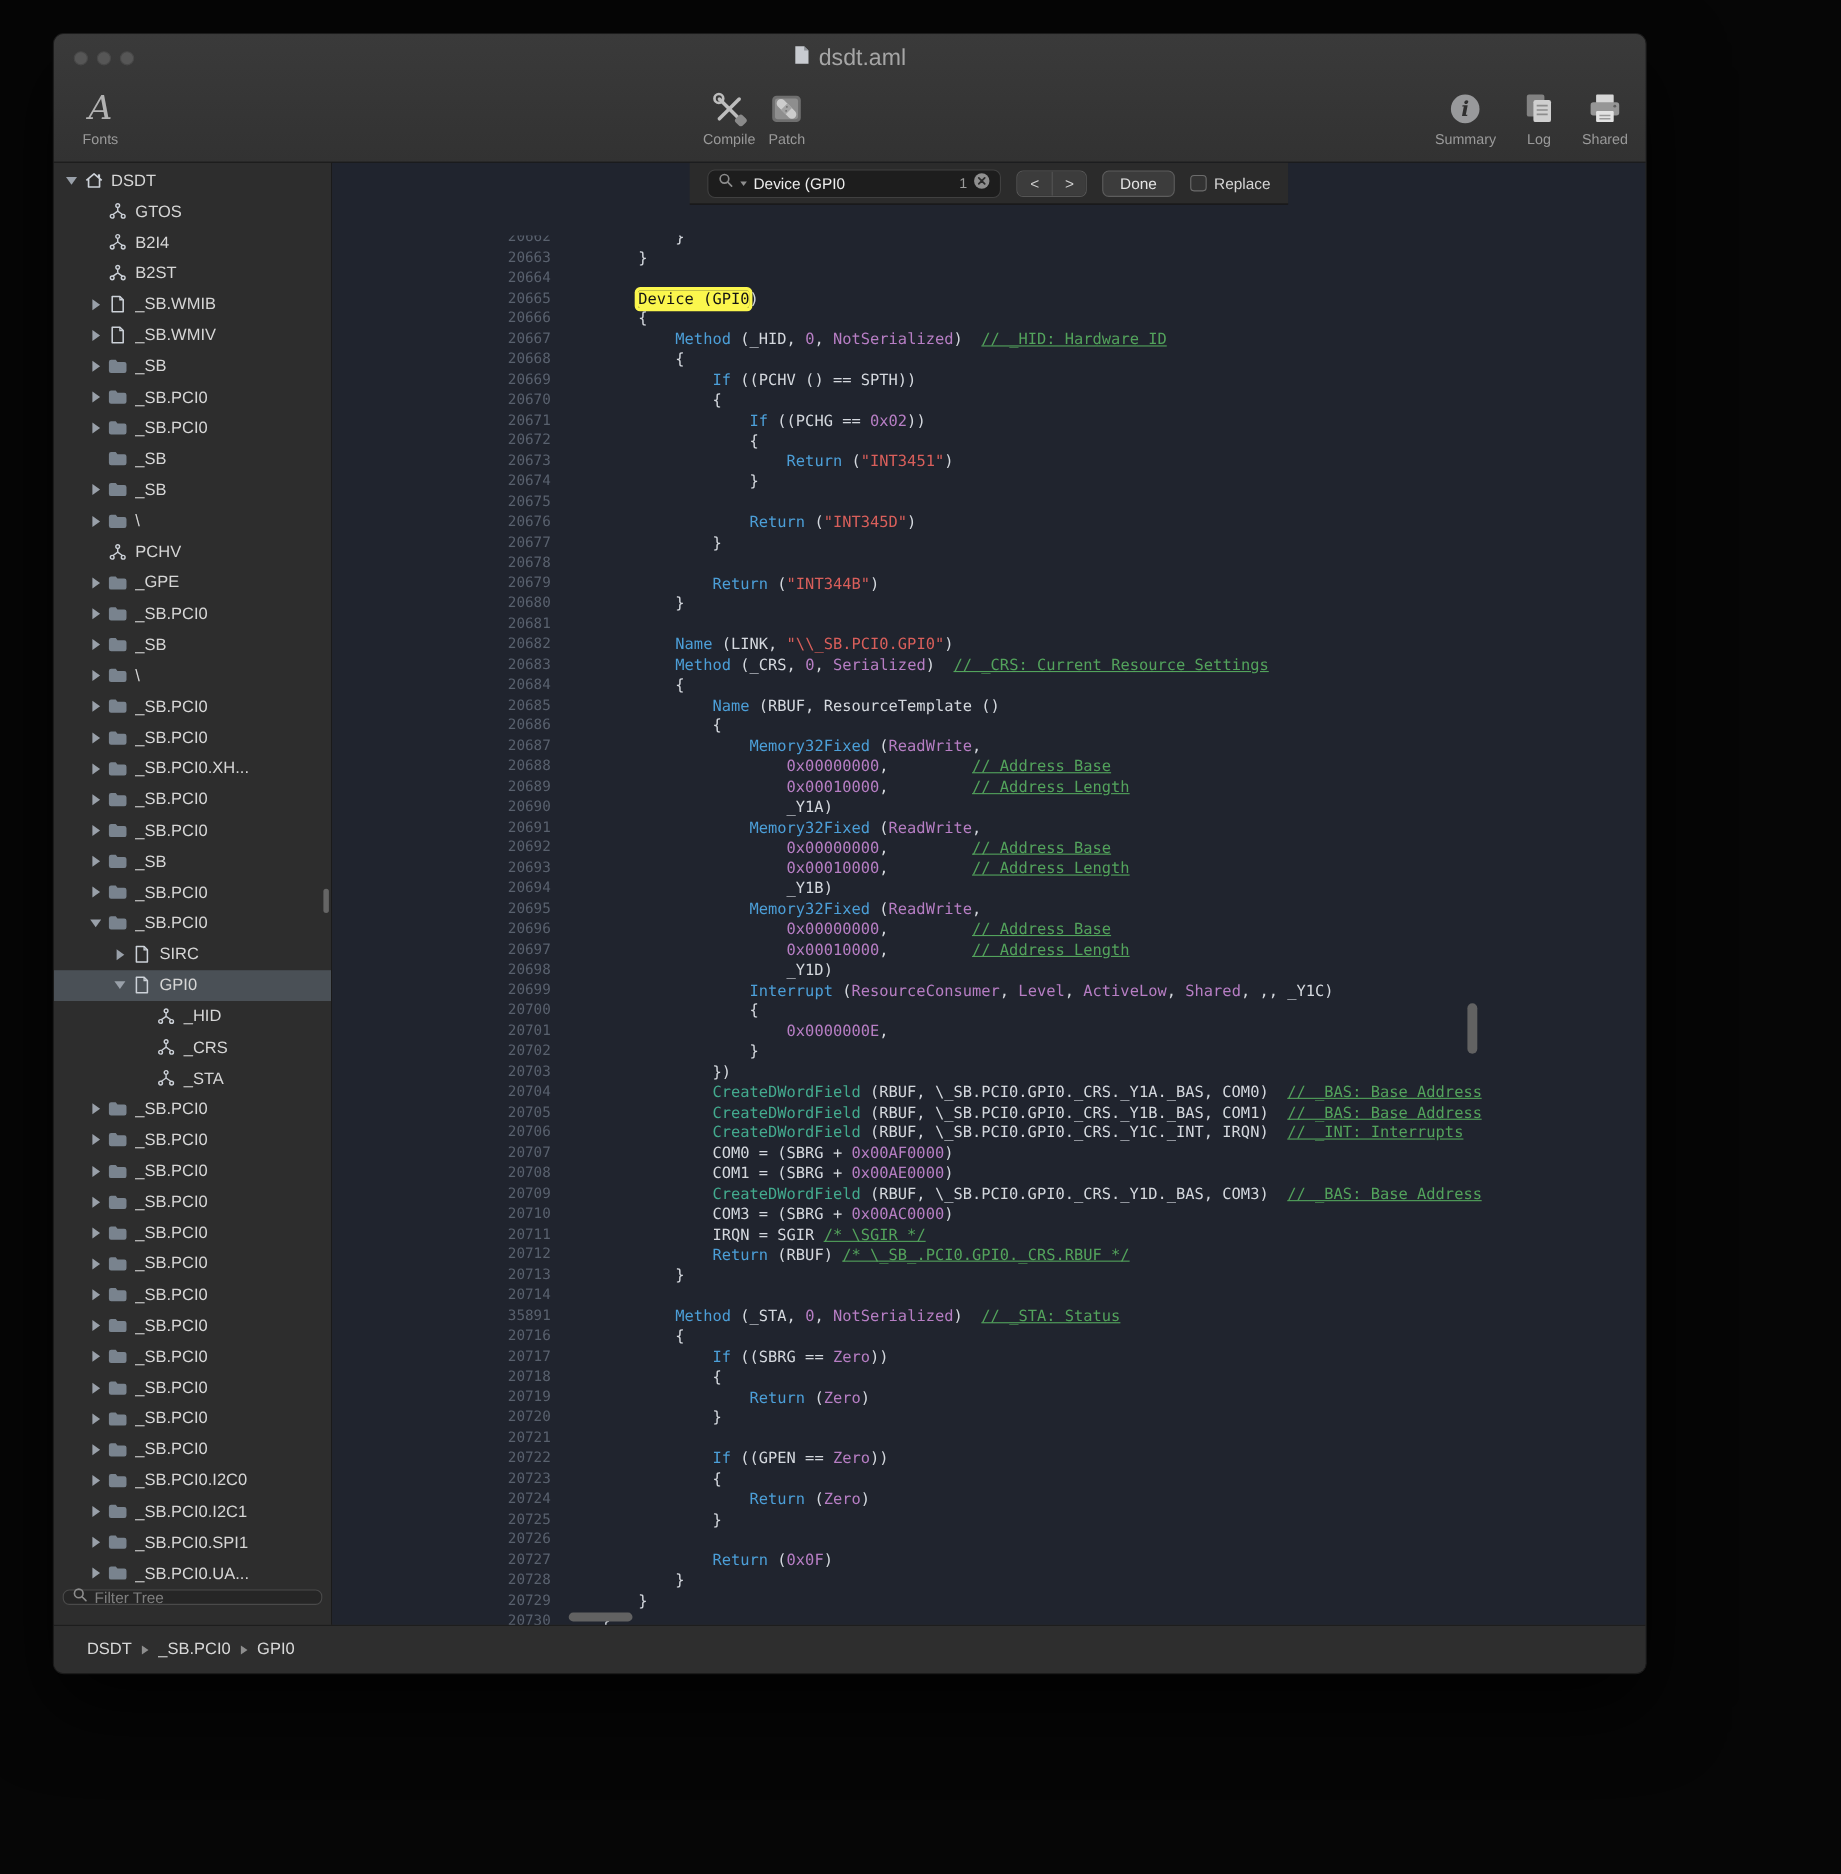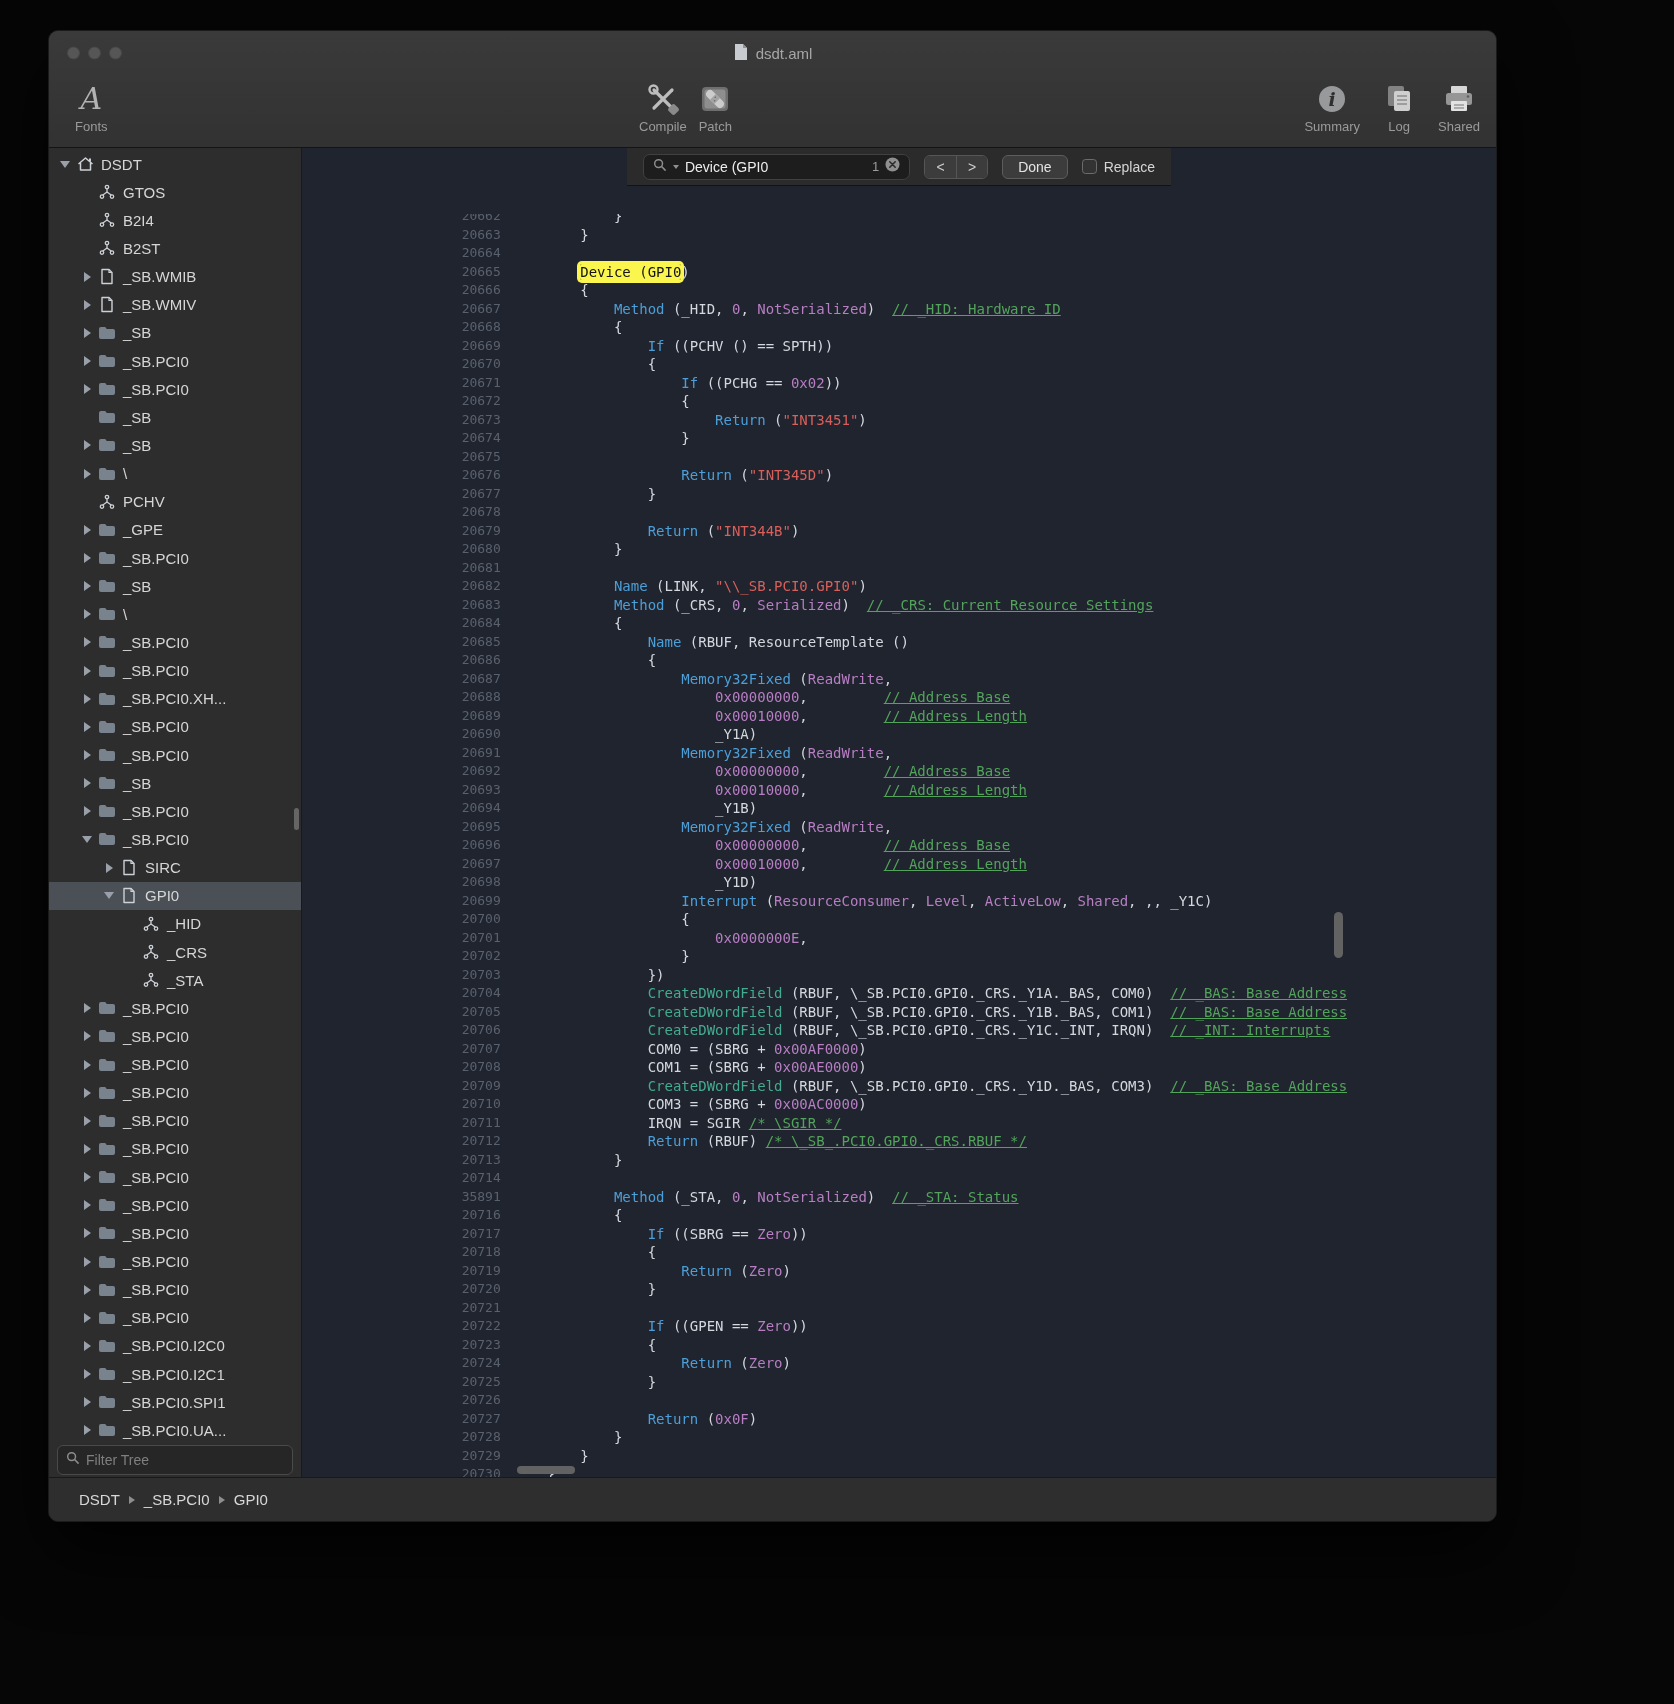--- a/index.html
+++ b/index.html
@@ -10,42 +10,42 @@
   html,body{width:1674px; height:1704px; background:#060606; overflow:hidden;
     font-family:"Liberation Sans", sans-serif; -webkit-font-smoothing:antialiased;}
   .window{position:absolute; left:48px; top:30px; width:1449px; height:1492px;
     background:#2e2e2e; border:1px solid #1b1b1b; border-radius:10px; overflow:hidden;
     box-shadow:0 30px 70px rgba(0,0,0,.75); display:flex; flex-direction:column;}
   
   .header{flex:none; background:linear-gradient(#3a3a3a,#323232); border-bottom:1px solid #141414;}
   .titlebar{height:44px; position:relative; display:flex; align-items:center; justify-content:center;}
   .traffic{position:absolute; left:18px; top:50%; transform:translateY(-50%); display:flex; gap:8px;}
   .tl{width:13px; height:13px; border-radius:50%; background:#565656; border:1px solid #484848;}
-  .title{display:flex; align-items:center; gap:7px; color:#a6a6a6; font-size:15px;}
+  .title{display:flex; align-items:center; gap:7px; color:#a6a6a6; font-size:21px;}
   .toolbar{height:72px; position:relative;}
   .tb-item{display:flex; flex-direction:column; align-items:center; gap:2px; color:#9a9a9a; font-size:13px; cursor:default;}
   .tb-ic{height:36px; display:flex; align-items:center; justify-content:center;}
   .fonts-glyph{font-family:"DejaVu Serif", serif; font-style:italic; font-size:30px; color:#b2b2b2; line-height:34px;}
   .tb-left{position:absolute; left:26px; top:6px;}
   .tb-center{position:absolute; left:590px; top:6px; display:flex; gap:12px;}
   .tb-right{position:absolute; right:16px; top:6px; display:flex; gap:22px;}
   
   .content{flex:1; display:flex; min-height:0;}
   .sidebar{width:253px; flex:none; background:#2d2d2d; border-right:1px solid #191919;
     display:flex; flex-direction:column; position:relative;}
   .tree{flex:1; overflow:hidden; padding-top:2px;}
   .tree-row{height:28.15px; display:flex; align-items:center; color:#d6d6d6; font-size:15px; white-space:nowrap;}
   .tree-row.selected{background:var(--selrow);}
   .tri-slot{width:16px; flex:none; display:flex; justify-content:center; align-items:center;}
   .tri-right{width:0;height:0;border-left:7px solid #99a0a9;border-top:5px solid transparent;border-bottom:5px solid transparent;}
   .tri-down{width:0;height:0;border-top:7px solid #99a0a9;border-left:5px solid transparent;border-right:5px solid transparent;}
   .tree-ic{width:24px; flex:none; display:flex; justify-content:center; align-items:center;}
   .tree-label{margin-left:4px;}
   .filter-wrap{flex:none; height:36px; padding:4px 8px 6px;}
-  .filter-field{height:30px; background:#262626; border:1px solid #4a4a4a; border-radius:6px;
+  .filter-field{height:14px; background:#262626; border:1px solid #4a4a4a; border-radius:6px;
     display:flex; align-items:center; gap:6px; padding:0 8px;}
   .filter-field input{flex:1; background:transparent; border:none; outline:none; color:#d0d0d0; font-size:14px; font-family:"Liberation Sans",sans-serif;}
   .filter-field input::placeholder{color:#7f7f7f;}
   .side-scroll{position:absolute; right:2px; top:660px; width:5px; height:22px; border-radius:2.5px; background:#787878; opacity:.75;}
   
   .editor{flex:1; min-width:0; display:flex; flex-direction:column; background:var(--editorbg); position:relative;align-items:center;}
   .findbar{flex:none; height:38px; background:#2b2b2b; border-bottom:1px solid #121212;
     display:flex; align-items:center; gap:14px; padding:0 16px;}
   .search-field{flex:1; height:26px; background:#1d1d1d; border:1px solid #404040; border-radius:7px;
     display:flex; align-items:center; gap:6px; padding:0 9px;}

